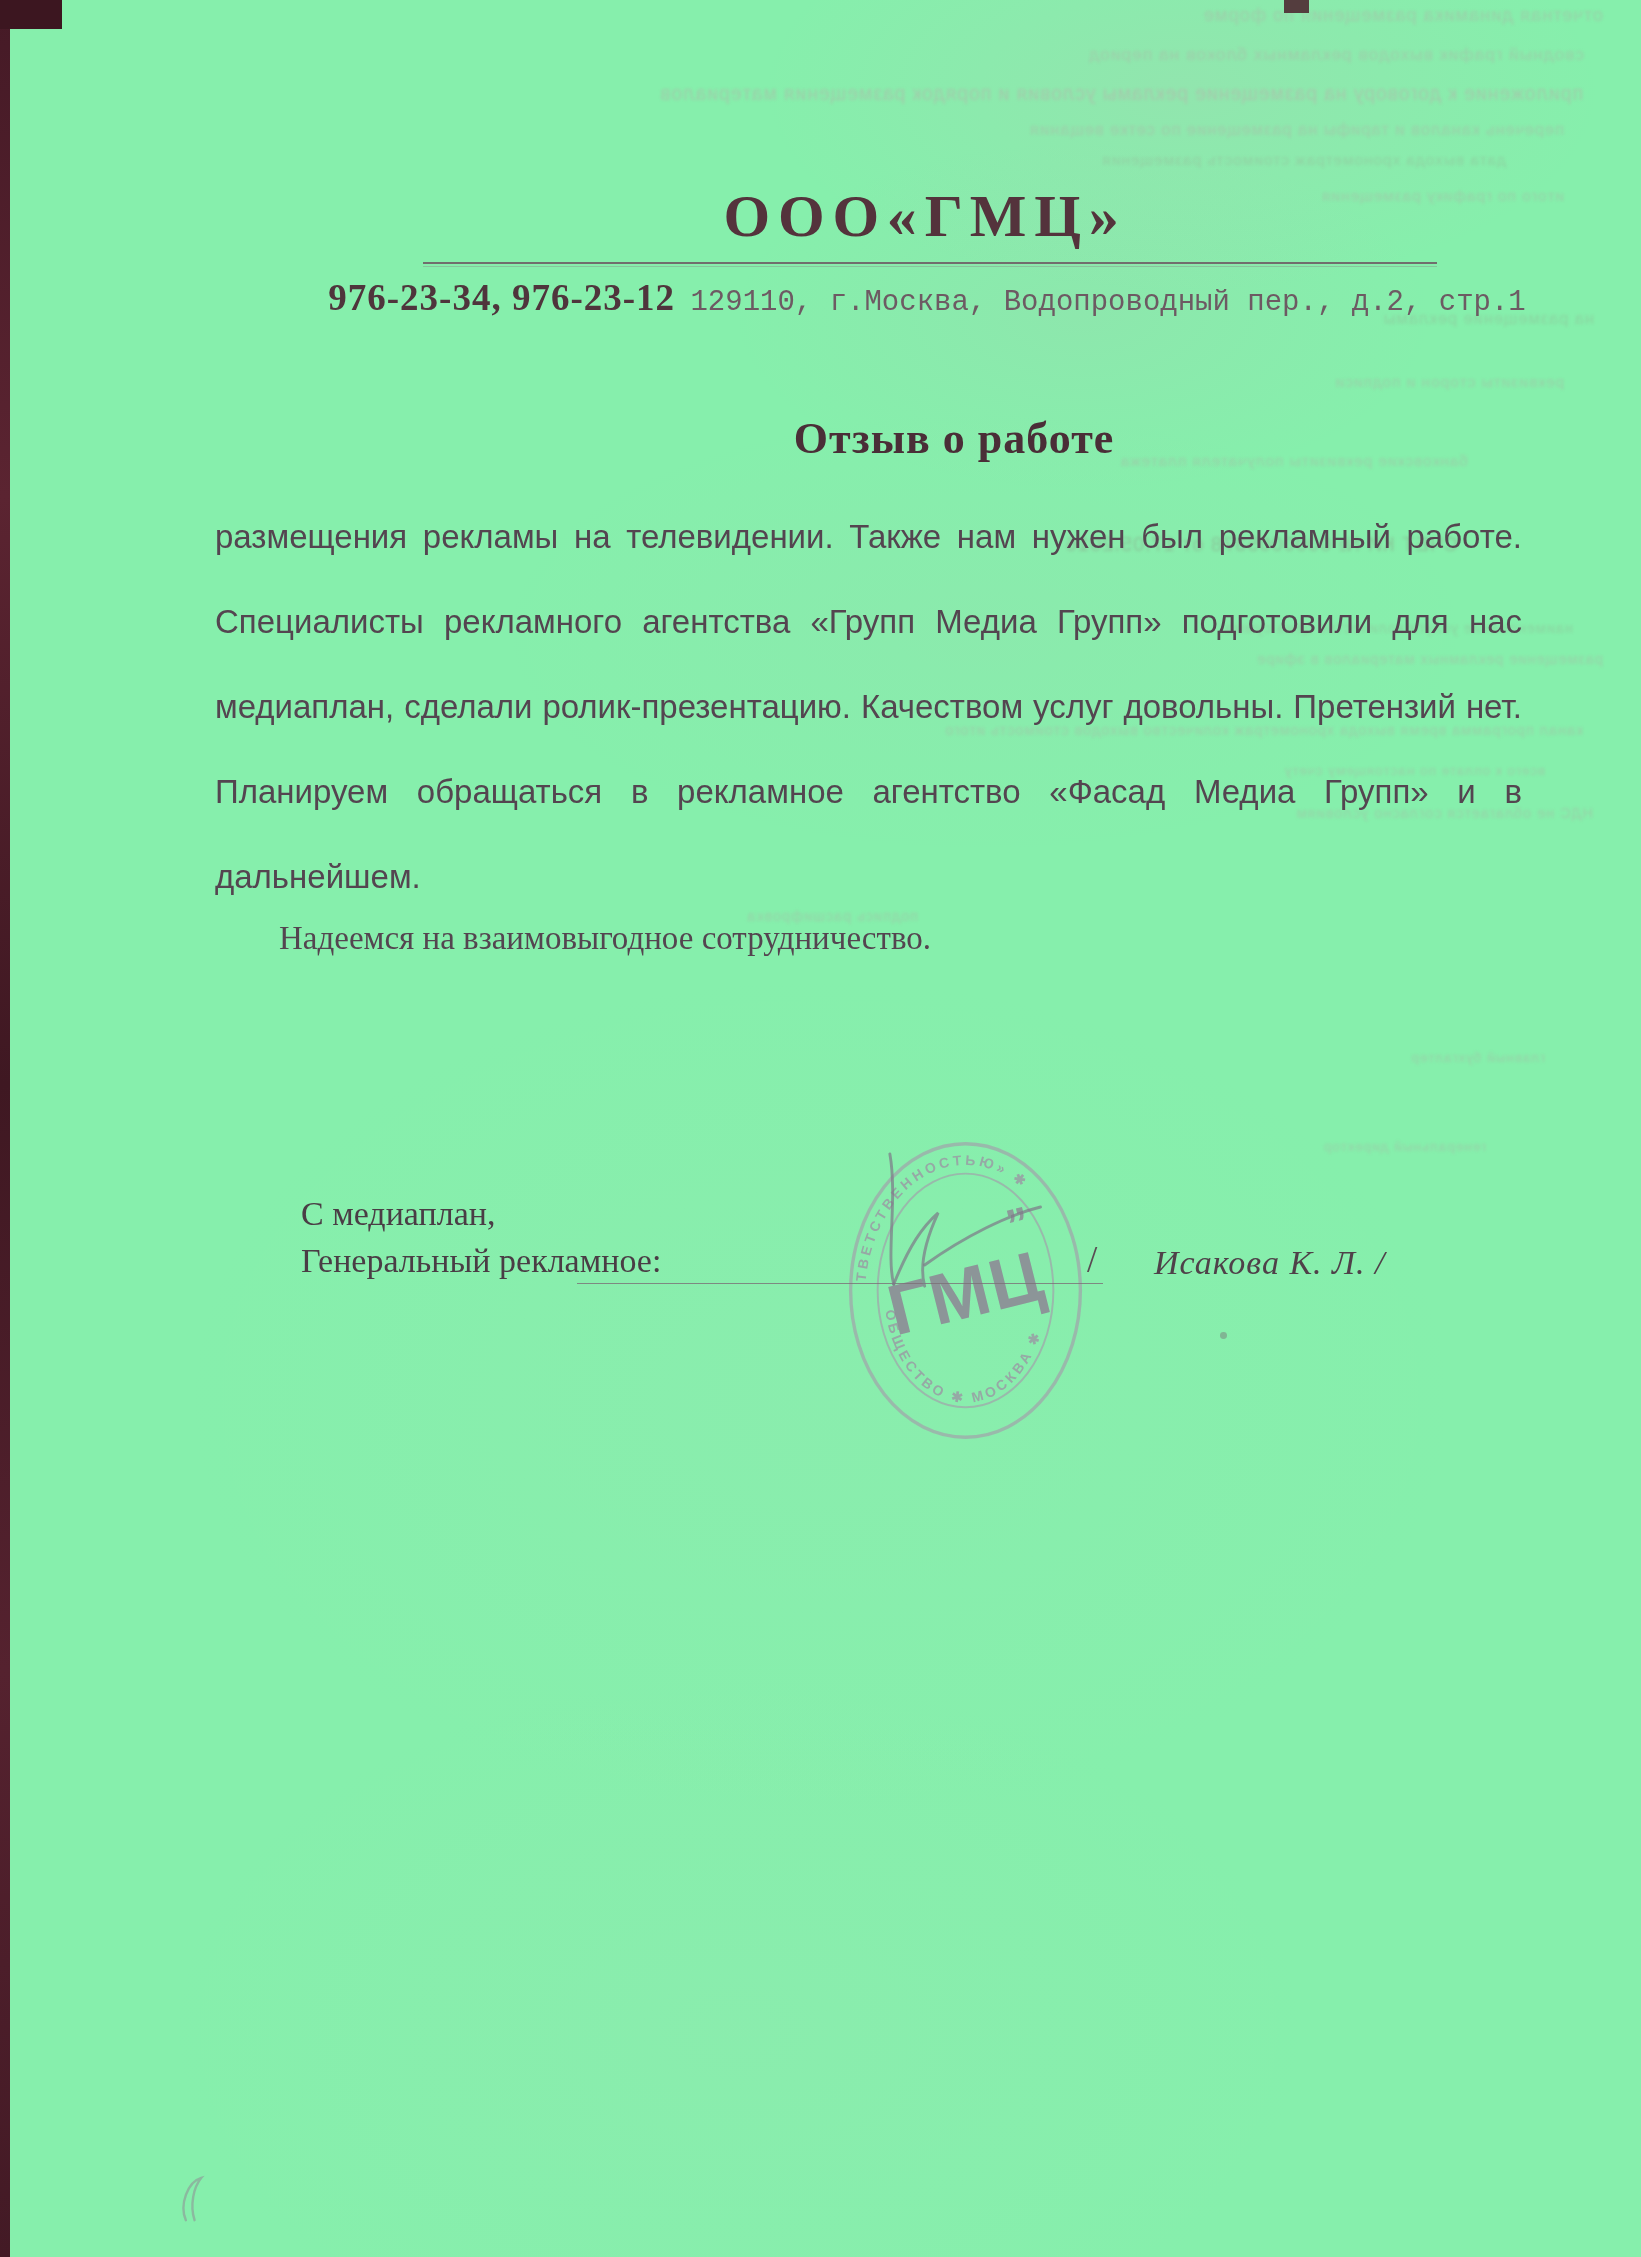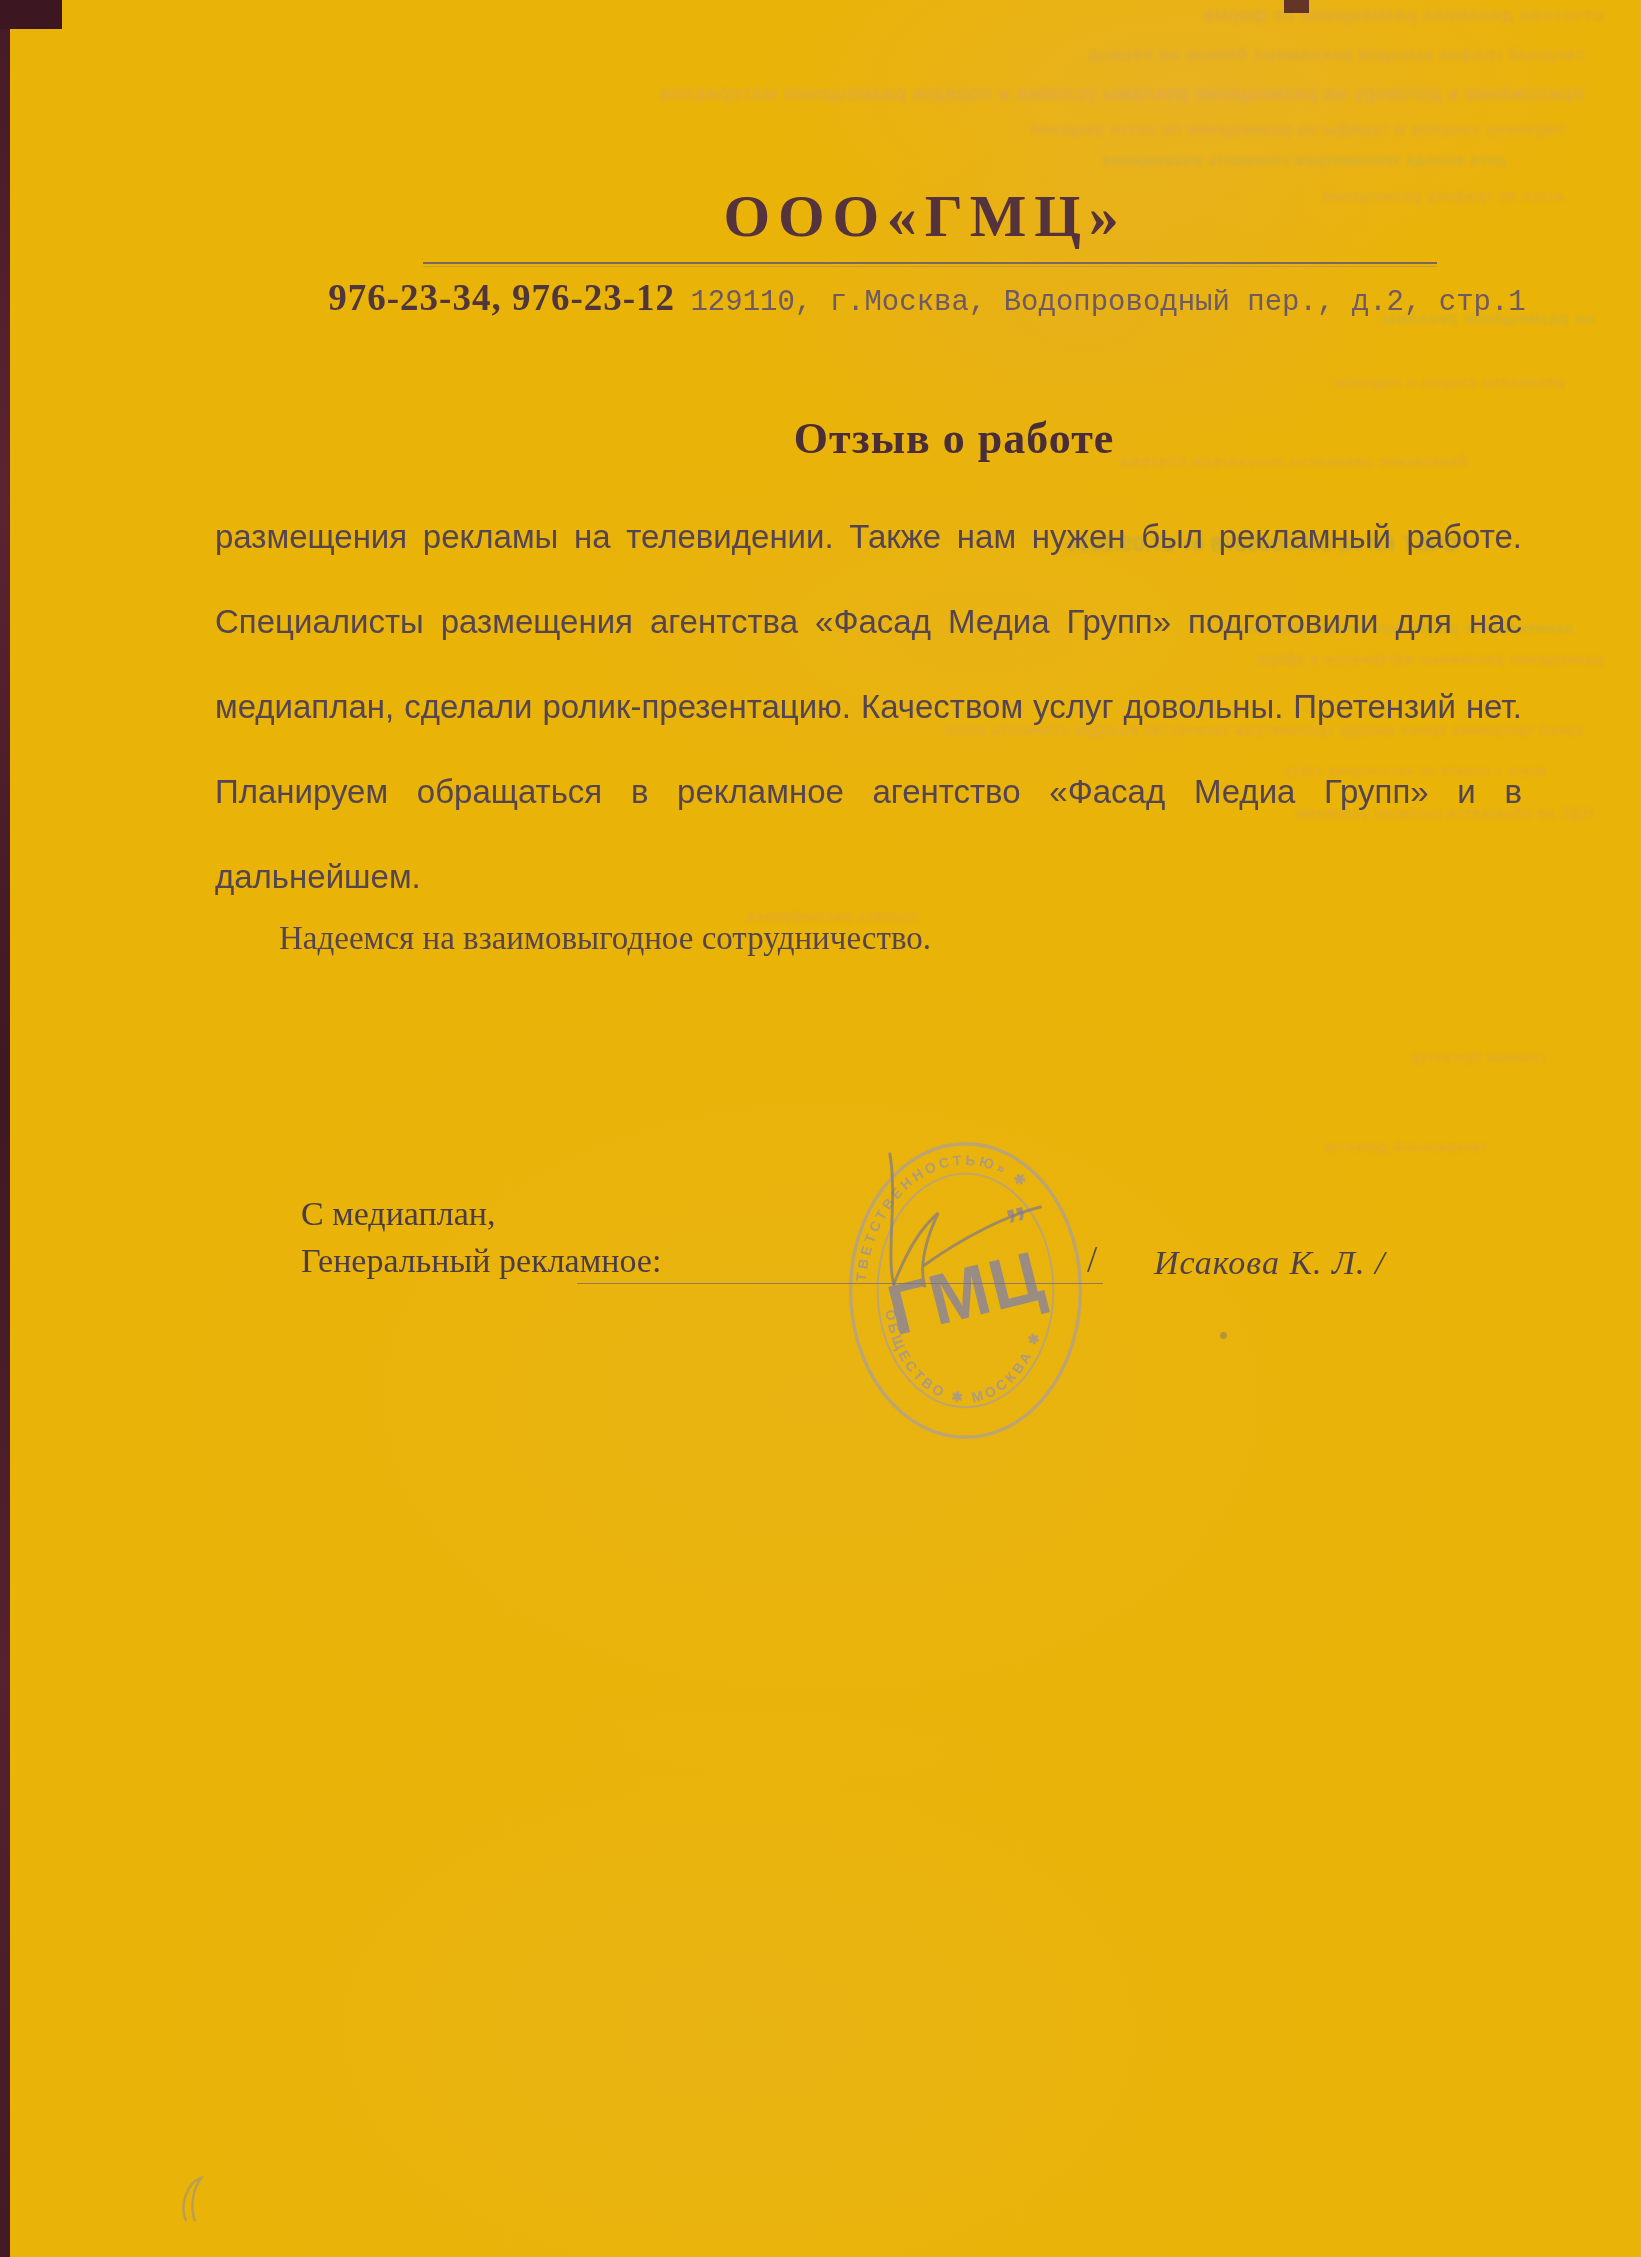--- a/index.html
+++ b/index.html
@@ -1,18 +1,18 @@
 <!DOCTYPE html>
 <html><head>
 <meta charset="utf-8">
 <style>
   html,body{margin:0;padding:0;background:#e8e4e0;}
   .page{
     position:relative; width:1641px; height:2257px; overflow:hidden;
-    background:#eab308;
+    background:#86efac;
     font-family:"Liberation Serif", serif;
   }
   
   .page::before{
     content:""; position:absolute; inset:0; pointer-events:none;
     background:
       radial-gradient(ellipse 599px 290px at 72% 4%,  rgba(216,170,186,.14), transparent 70%),
       radial-gradient(ellipse 502px 251px at 66% 14%, rgba(205,160,178,.10), transparent 70%),
       radial-gradient(ellipse 676px 309px at 60% 28%, rgba(205,168,180,.07), transparent 72%),
       radial-gradient(ellipse 869px 579px at 50% 62%, rgba(210,200,195,.05), transparent 75%),
@@ -142,21 +142,21 @@
   <div class="head-rule2"></div>
   <div class="contact-row">
     <span class="phones">976-23-34, 976-23-12</span>
     <span class="address">129110, г.Москва,  Водопроводный пер., д.2, стр.1</span>
   </div>
 
   <div class="doc-title">Отзыв о работе</div>
 
   <div class="body-block">
     <div class="bl">размещения рекламы на телевидении. Также нам нужен был рекламный работе.</div>
-    <div class="bl">Специалисты размещения агентства «Фасад Медиа Групп» подготовили для нас</div>
+    <div class="bl">Специалисты рекламного агентства «Групп Медиа Групп» подготовили для нас</div>
     <div class="bl">медиаплан, сделали ролик-презентацию. Качеством услуг довольны. Претензий нет.</div>
     <div class="bl">Планируем обращаться в рекламное агентство «Фасад Медиа Групп» и в дальнейшем.</div>
   </div>
   <div class="para2">Надеемся на взаимовыгодное сотрудничество.</div>
 
   <div class="closing">С медиаплан,</div>
   <div class="role">Генеральный рекламное:</div>
   <div class="sig-line"></div>
   <div class="slash">/</div>
   <div class="sig-name">Исакова К. Л. /</div>

